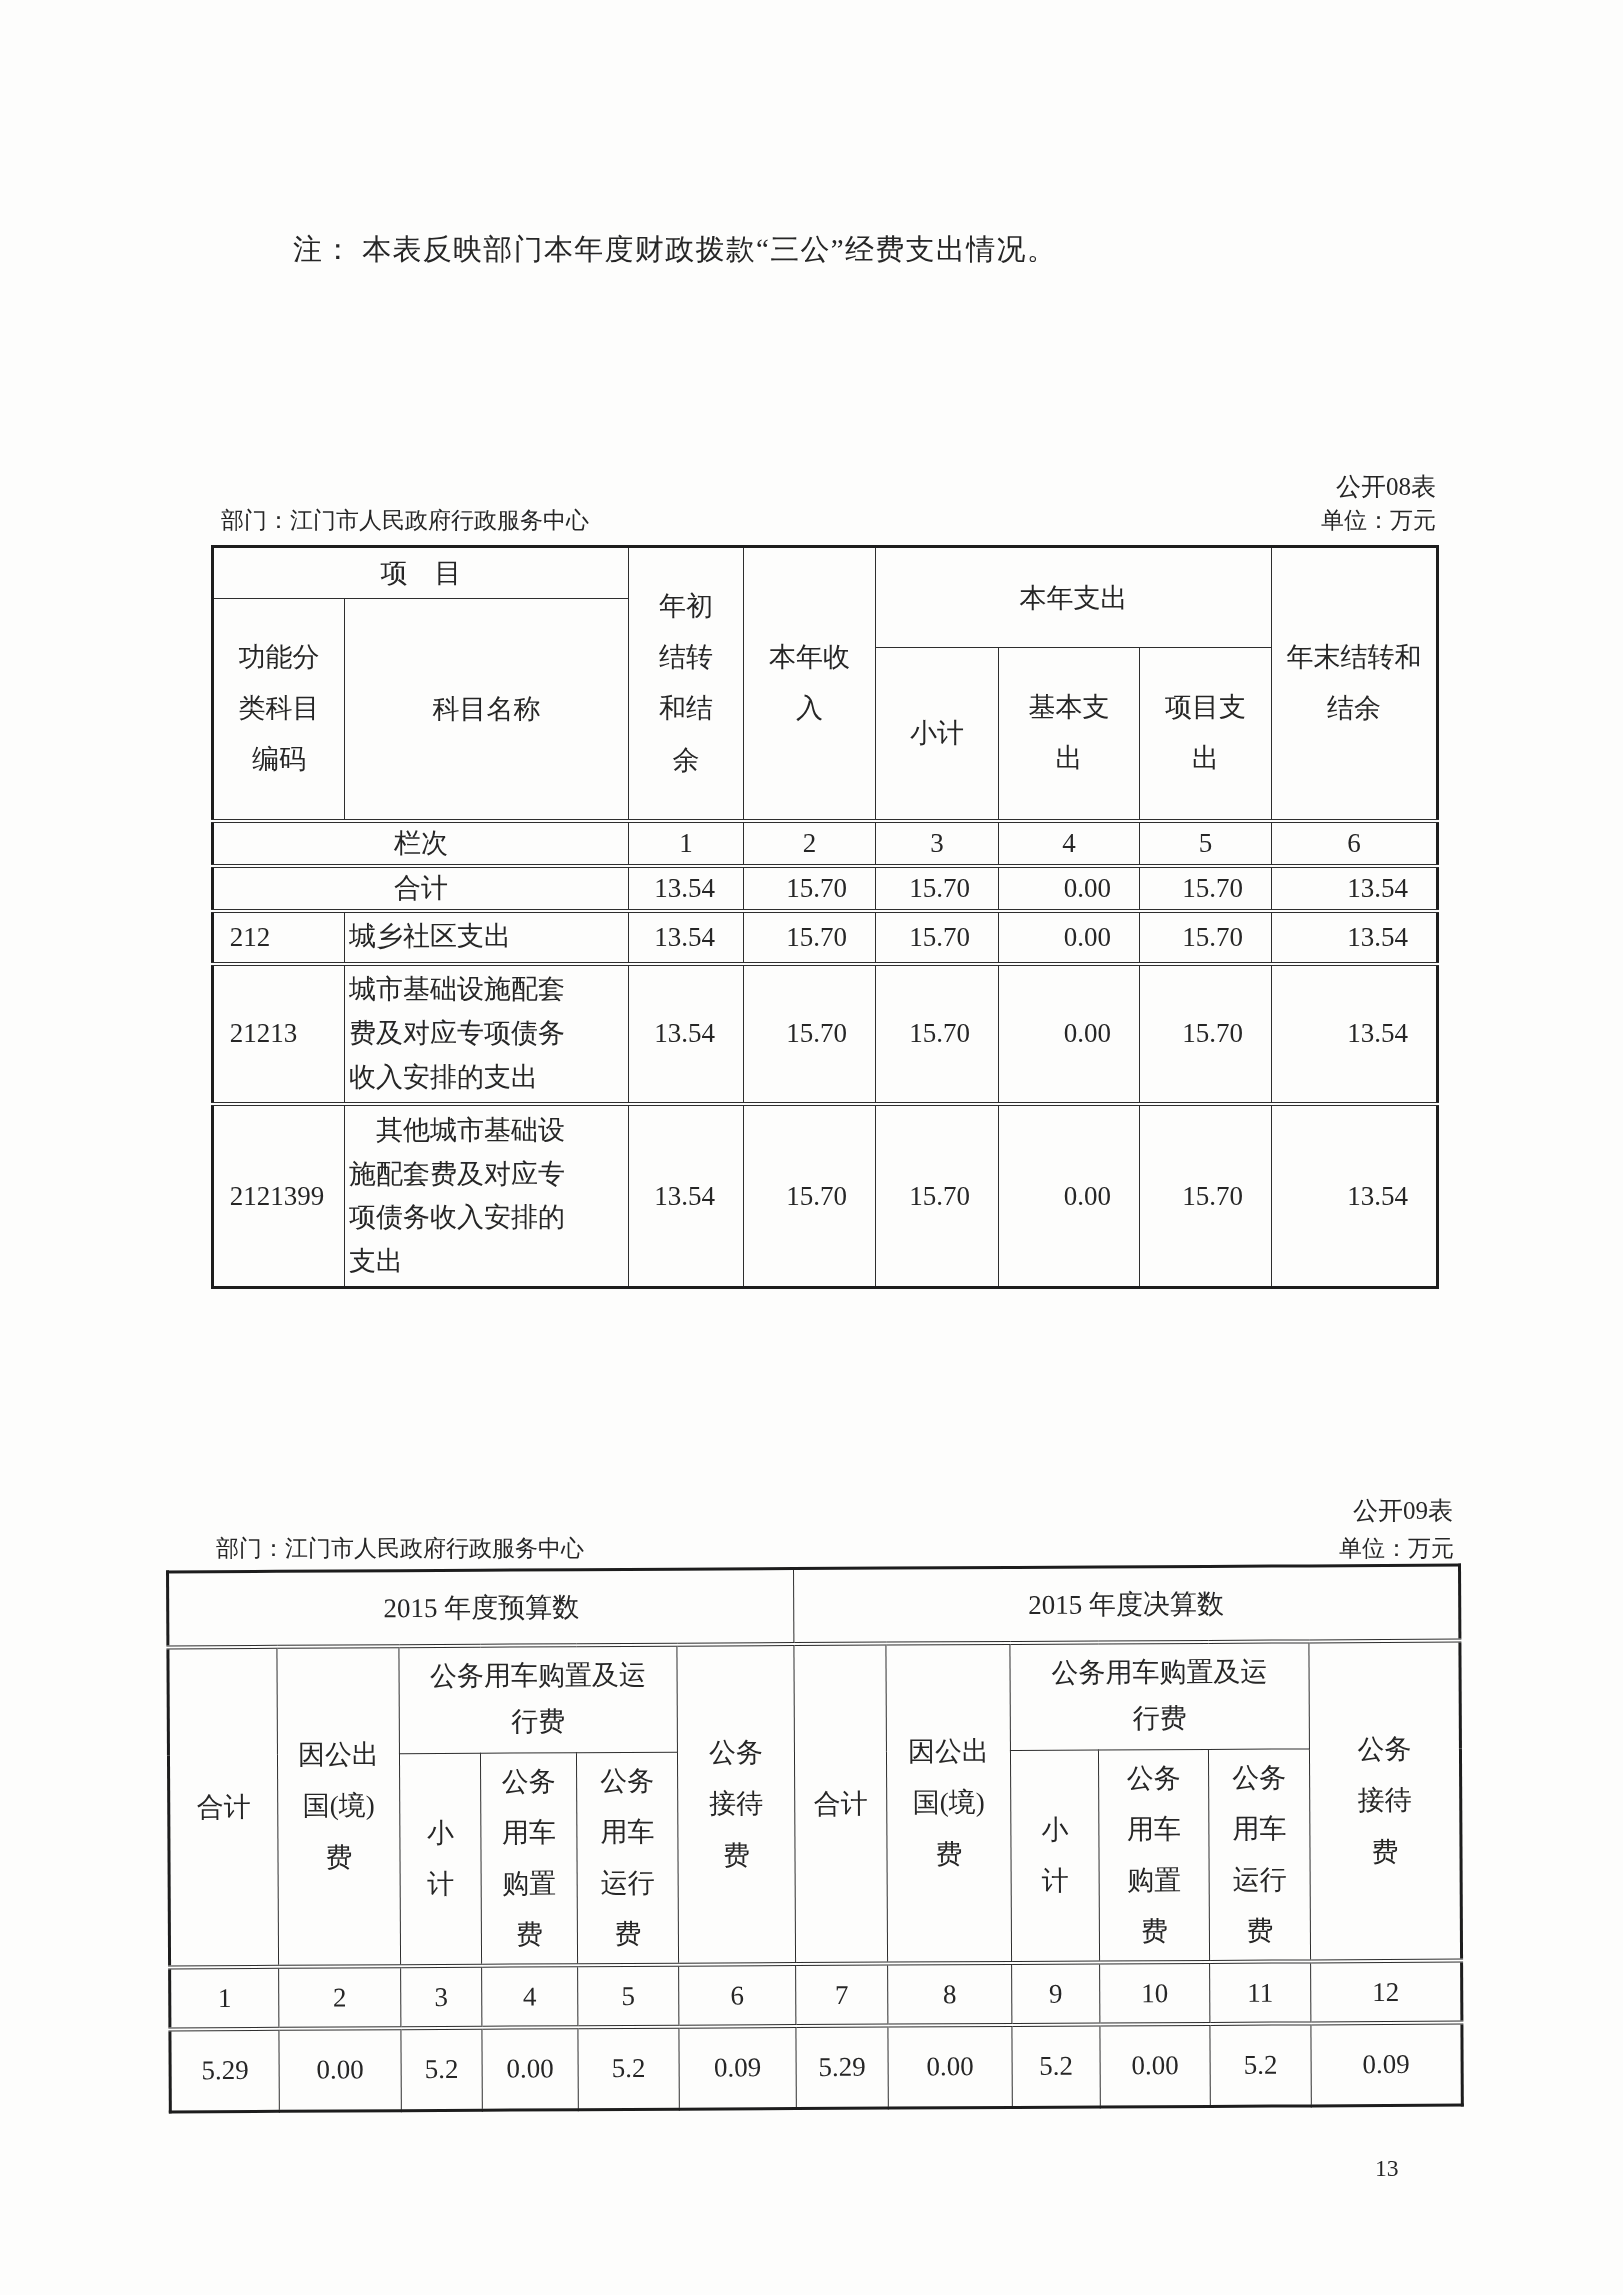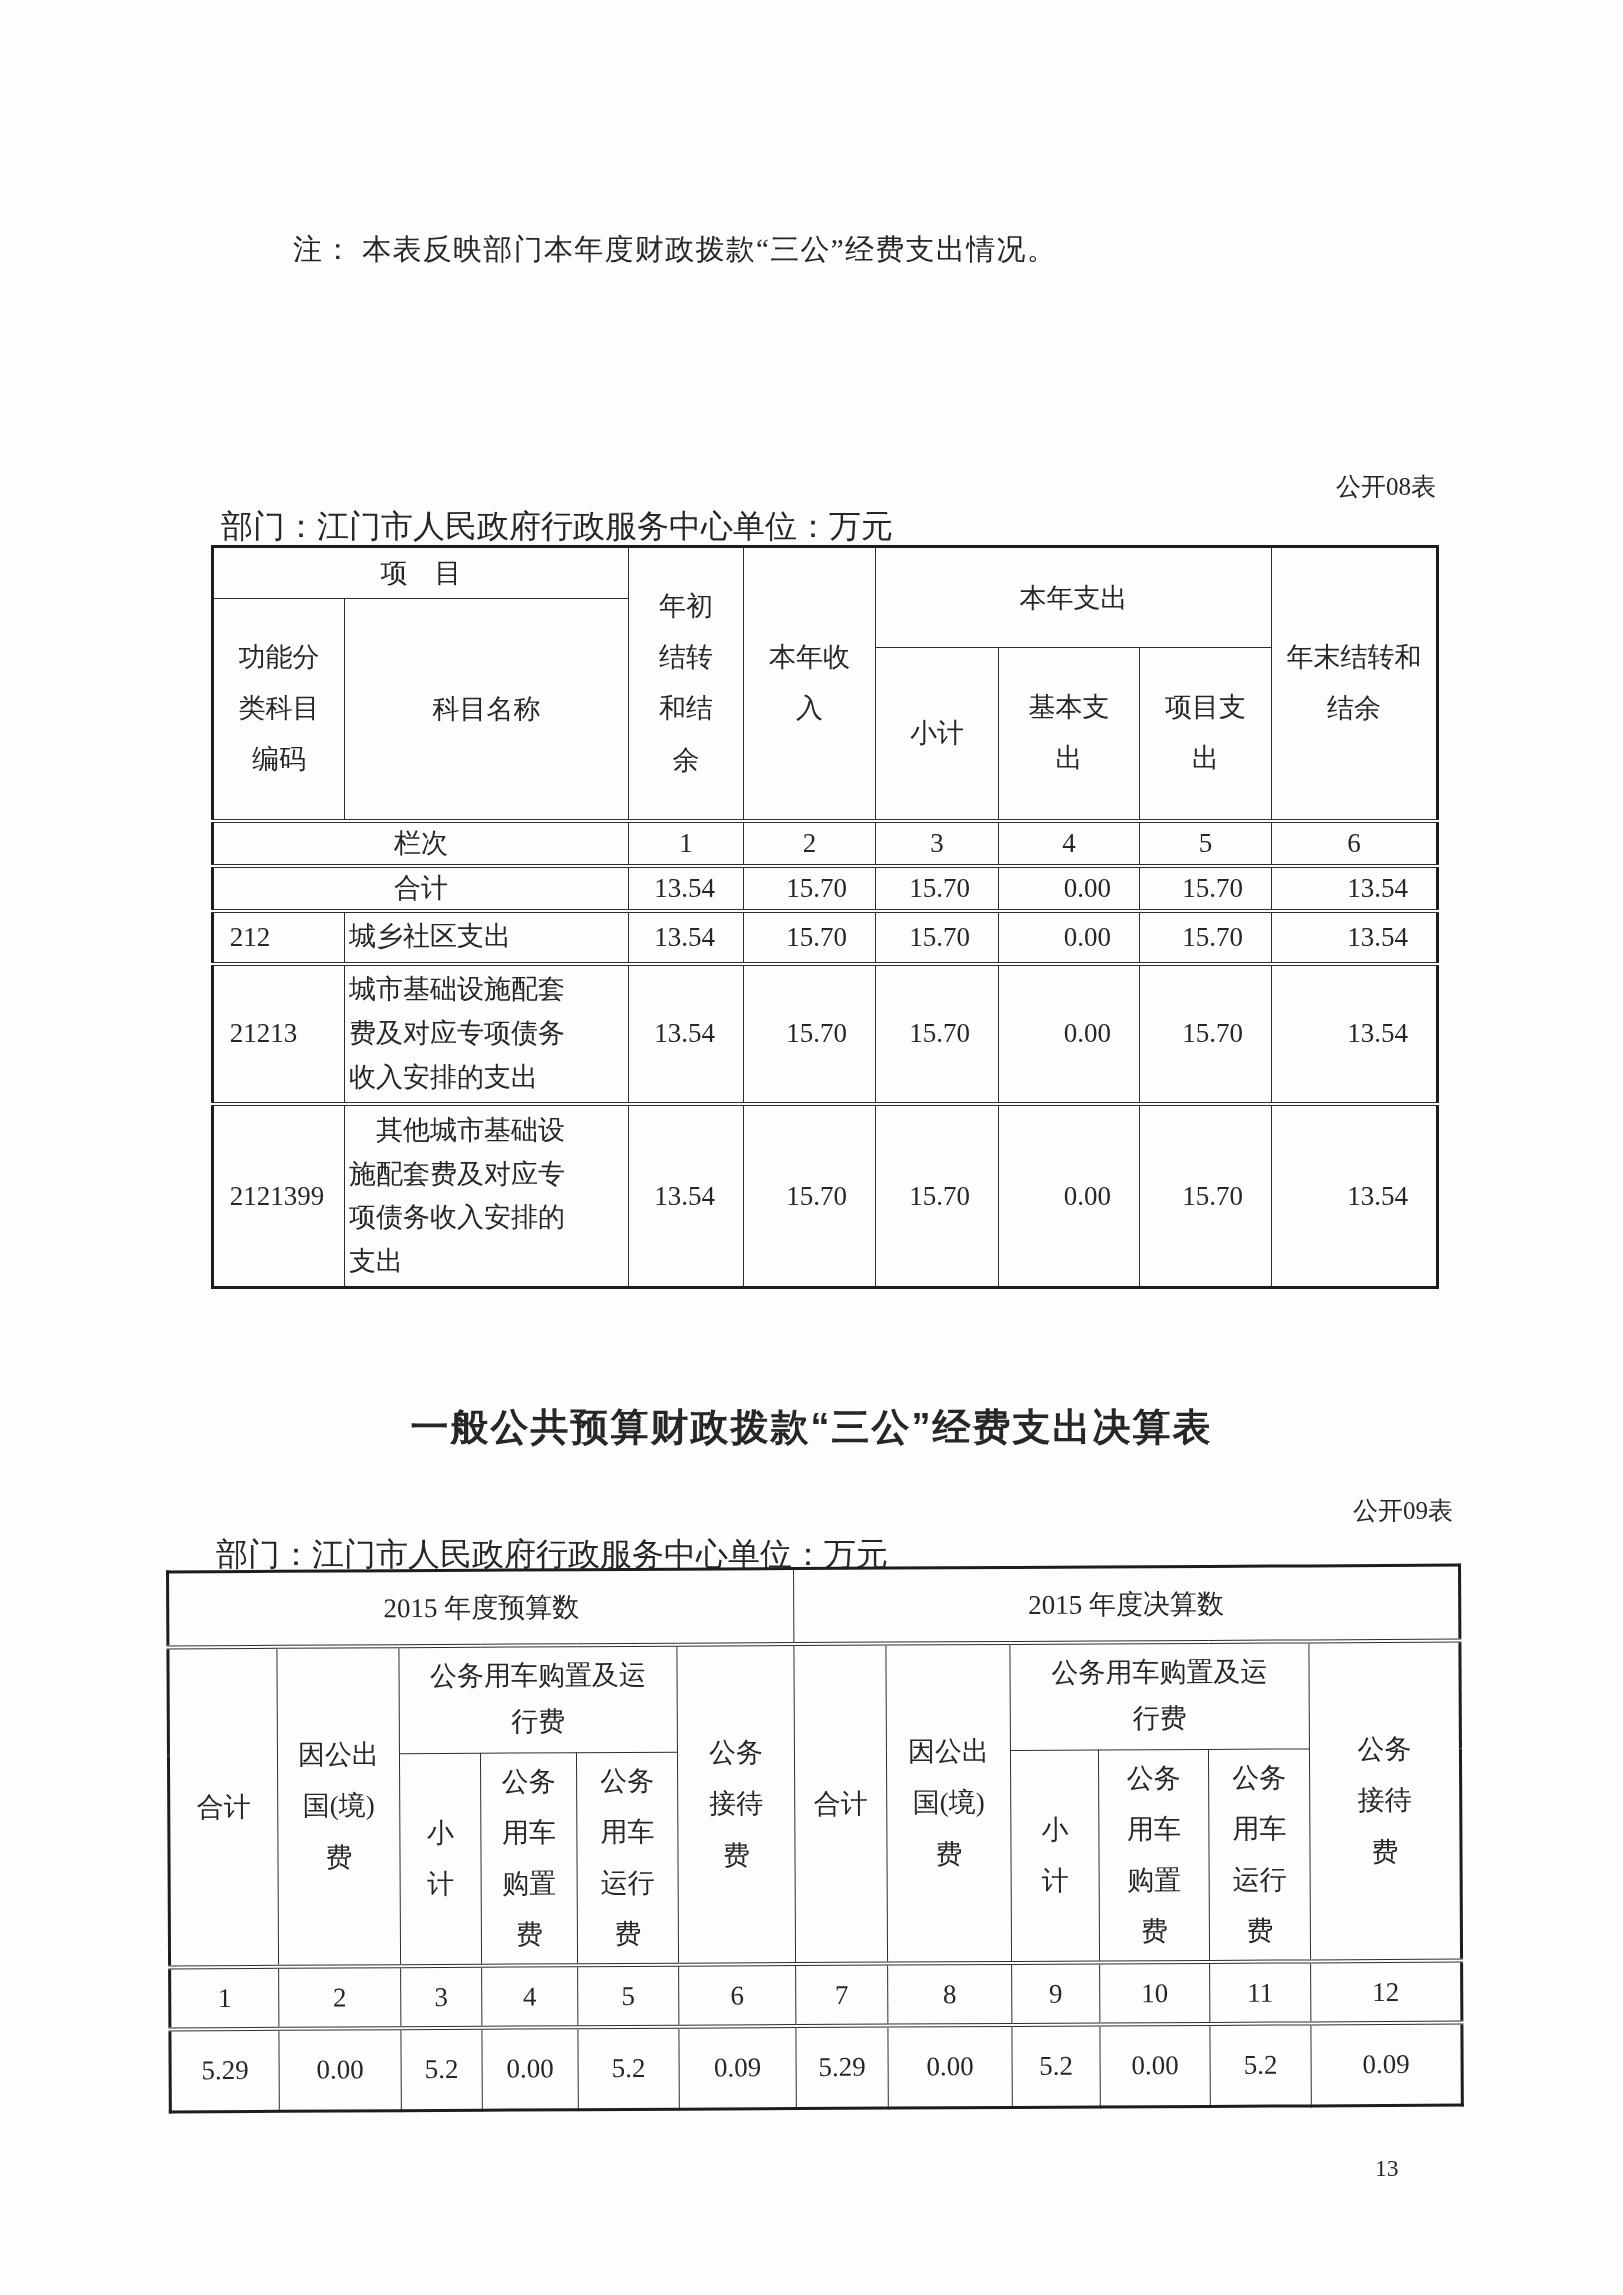--- a/index.html
+++ b/index.html
@@ -16,21 +16,21 @@
   .note{position:absolute;font-size:29px;letter-spacing:1.3px;margin:0;}
   .note1{left:293px;top:230px;}
   .note2{left:293px;top:1288px;}
   .doc-title{position:absolute;left:0;width:100%;text-align:center;margin:0;}
   .t1-title{top:398px;font-size:36px;font-weight:bold;letter-spacing:2.6px;}
   .t2-title{top:1402px;font-size:38px;font-weight:bold;letter-spacing:2px;
             font-family:"Liberation Sans","DejaVu Sans",sans-serif;}
   .formcode{position:absolute;font-size:25px;}
   .fc08{top:470px;right:187px;}
   .fc09{top:1494px;right:170px;}
-  .meta-row{position:absolute;display:flex;font-size:32px;}
+  .meta-row{position:absolute;display:flex;justify-content:space-between;font-size:23px;}
   .mr1{left:221px;right:187px;top:505px;}
   .mr2{left:216px;right:169px;top:1533px;}
   .pageno{position:absolute;left:1375px;top:2155px;font-size:23.6px;}
 
   
   table{border-collapse:collapse;table-layout:fixed;}
   td{border:1.6px solid #2e2e2e;vertical-align:middle;text-align:center;
      padding:2.6px 3.9px;font-size:27px;overflow:hidden;}
   .t1{position:absolute;left:211px;top:545px;width:1227px;border:3.3px solid #1d1d1d;}
   .t2{position:absolute;left:166px;top:1567px;width:1289px;border:3.3px solid #1d1d1d;
@@ -139,21 +139,20 @@
       <td class="num">15.70</td>
       <td class="num">15.70</td>
       <td class="num">0.00</td>
       <td class="num">15.70</td>
       <td class="num">13.54</td>
     </tr>
   </tbody>
     </table>
 
 
-  <h2 class="doc-title t2-title">一般公共预算财政拨款“三公”经费支出决算表</h2>
   <div class="formcode fc09">公开09表</div>
   <div class="meta-row mr2">
     <span>部门：江门市人民政府行政服务中心</span>
     <span>单位：万元</span>
   </div>
 
   <table class="t2">
     <colgroup>
       <col style="width:109px">
         <col style="width:122px">

